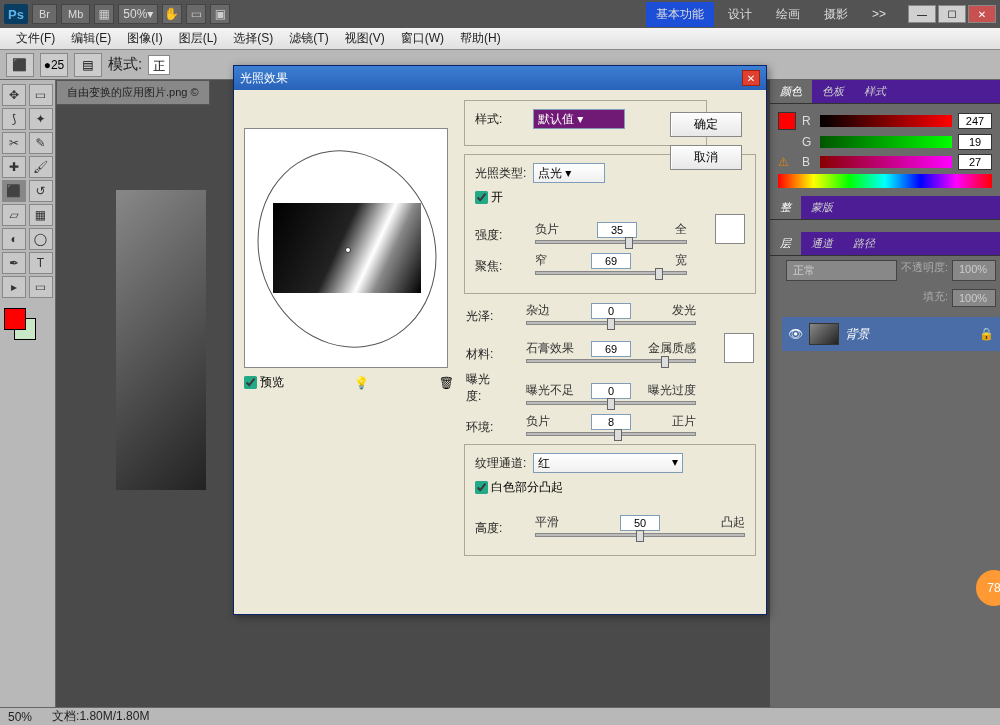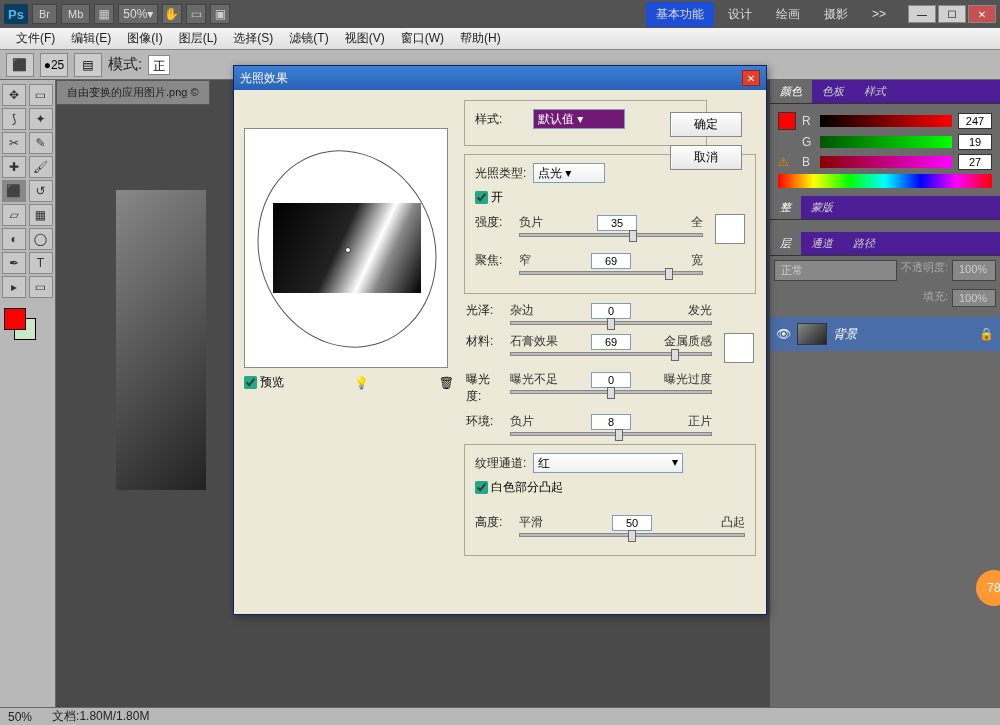--- a/index.html
+++ b/index.html
@@ -55,21 +55,21 @@
 .color-panel { padding: 8px; background: #6a6a6a; }
 .rgb-row { display: flex; align-items: center; gap: 6px; margin-bottom: 4px; }
 .rgb-label { color: #ddd; width: 12px; }
 .rgb-slider { flex: 1; height: 12px; }
 .rgb-r { background: linear-gradient(to right, #000, #f00); }
 .rgb-g { background: linear-gradient(to right, #050, #0f0); }
 .rgb-b { background: linear-gradient(to right, #800, #f0f); }
 .rgb-val { width: 34px; background: #fff; border: 1px solid #333; text-align: center; padding: 1px; font-size: 11px; }
 .color-strip { height: 14px; background: linear-gradient(to right, red, yellow, lime, cyan, blue, magenta, red); margin-top: 4px; }
 
-.layers-panel { flex: 1; background: #6a6a6a; }
+.layers-panel { flex: 1; background: #6a6a6a; margin-left: 12px; }
 .layer-controls { padding: 4px; display: flex; gap: 4px; }
 .layer-dropdown { background: #888; border: 1px solid #444; padding: 2px 6px; flex: 1; color: #ccc; font-size: 11px; }
 .layer-row { background: #4a6da7; color: #fff; padding: 6px; display: flex; align-items: center; gap: 6px; margin-top: 6px; }
 .layer-thumb { width: 30px; height: 22px; background: linear-gradient(135deg, #888, #222); border: 1px solid #333; }
 
 
 .status-bar { height: 18px; background: #b8b8b8; display: flex; align-items: center; padding: 0 8px; gap: 20px; border-top: 1px solid #666; font-size: 11px; color: #222; }
 
 
 .dialog { position: absolute; left: 233px; top: 65px; width: 534px; height: 550px; background: #ece9d8; border: 1px solid #0a246a; box-shadow: 2px 2px 8px rgba(0,0,0,0.4); z-index: 100; }
@@ -86,21 +86,21 @@
 
 .dialog-right { flex: 1; }
 .fieldset { border: 1px solid #aca899; padding: 8px 10px 10px; margin-bottom: 8px; }
 .fieldset-row { display: flex; align-items: center; gap: 6px; margin-bottom: 6px; }
 .fld-label { width: 52px; color: #222; }
 .fld-select { border: 1px solid #7f9db9; background: linear-gradient(#fff, #f0f0f0); padding: 1px 4px; height: 20px; }
 .fld-select.hl { background: #701a75; color: #fff; }
 .dlg-btn { border: 1px solid #888; background: linear-gradient(#fdfdfd, #e8e8e8); padding: 3px 0; width: 72px; text-align: center; cursor: default; box-shadow: 1px 1px 0 #fff inset; }
 .dlg-btn.disabled { color: #999; }
 
-.slider-row { display: flex; align-items: flex-start; gap: 6px; margin-bottom: 8px; }
+.slider-row { display: flex; align-items: flex-end; gap: 22px; margin-bottom: 8px; }
 .slider-label { width: 38px; color: #222; }
 .slider-track-wrap { flex: 1; }
 .slider-head { display: flex; justify-content: space-between; align-items: center; font-size: 11px; color: #333; margin-bottom: 2px; }
 .slider-val { width: 40px; border: 1px solid #7f9db9; background: #fff; text-align: center; padding: 1px; font-size: 11px; }
 .slider-track { height: 4px; background: #bbb; border: 1px solid #888; position: relative; }
 .slider-thumb { position: absolute; top: -4px; width: 8px; height: 12px; background: #ddd; border: 1px solid #666; transform: translateX(-50%); }
 .swatch-box { width: 30px; height: 30px; background: #fff; border: 1px solid #888; margin-left: 6px; }
 
 .section-label { color: #2a4b8d; margin: 6px 0; }
 

